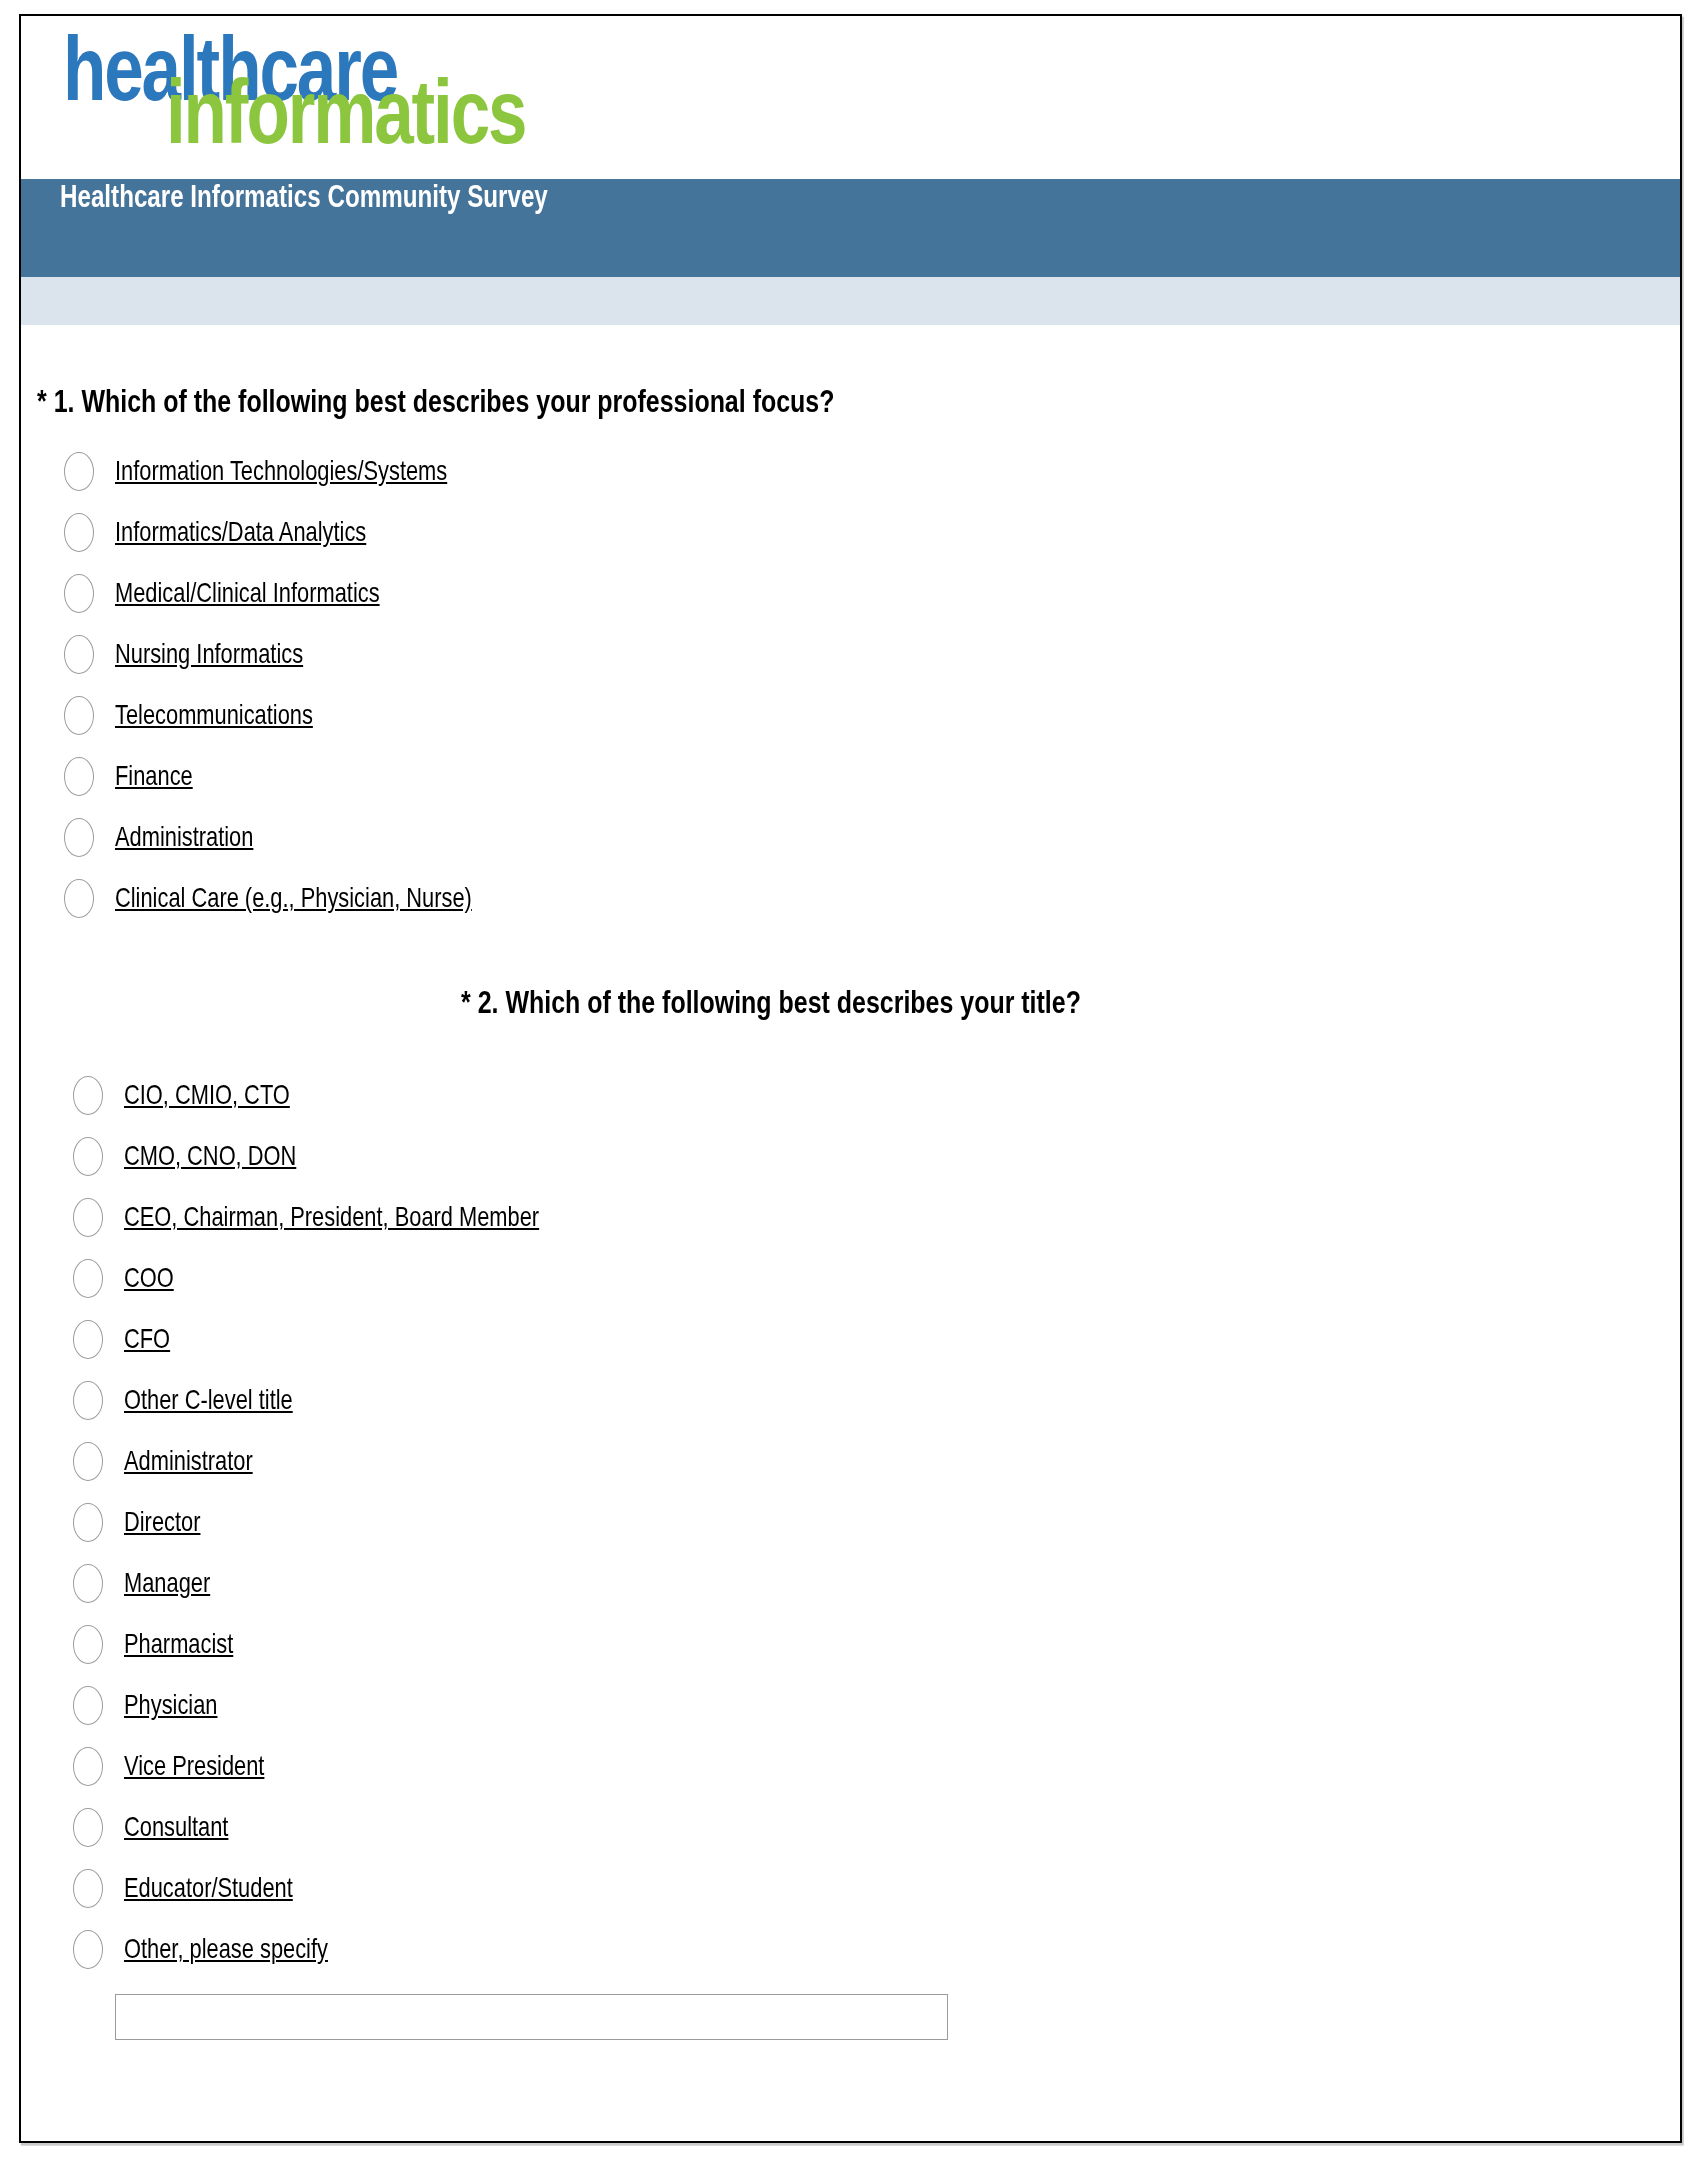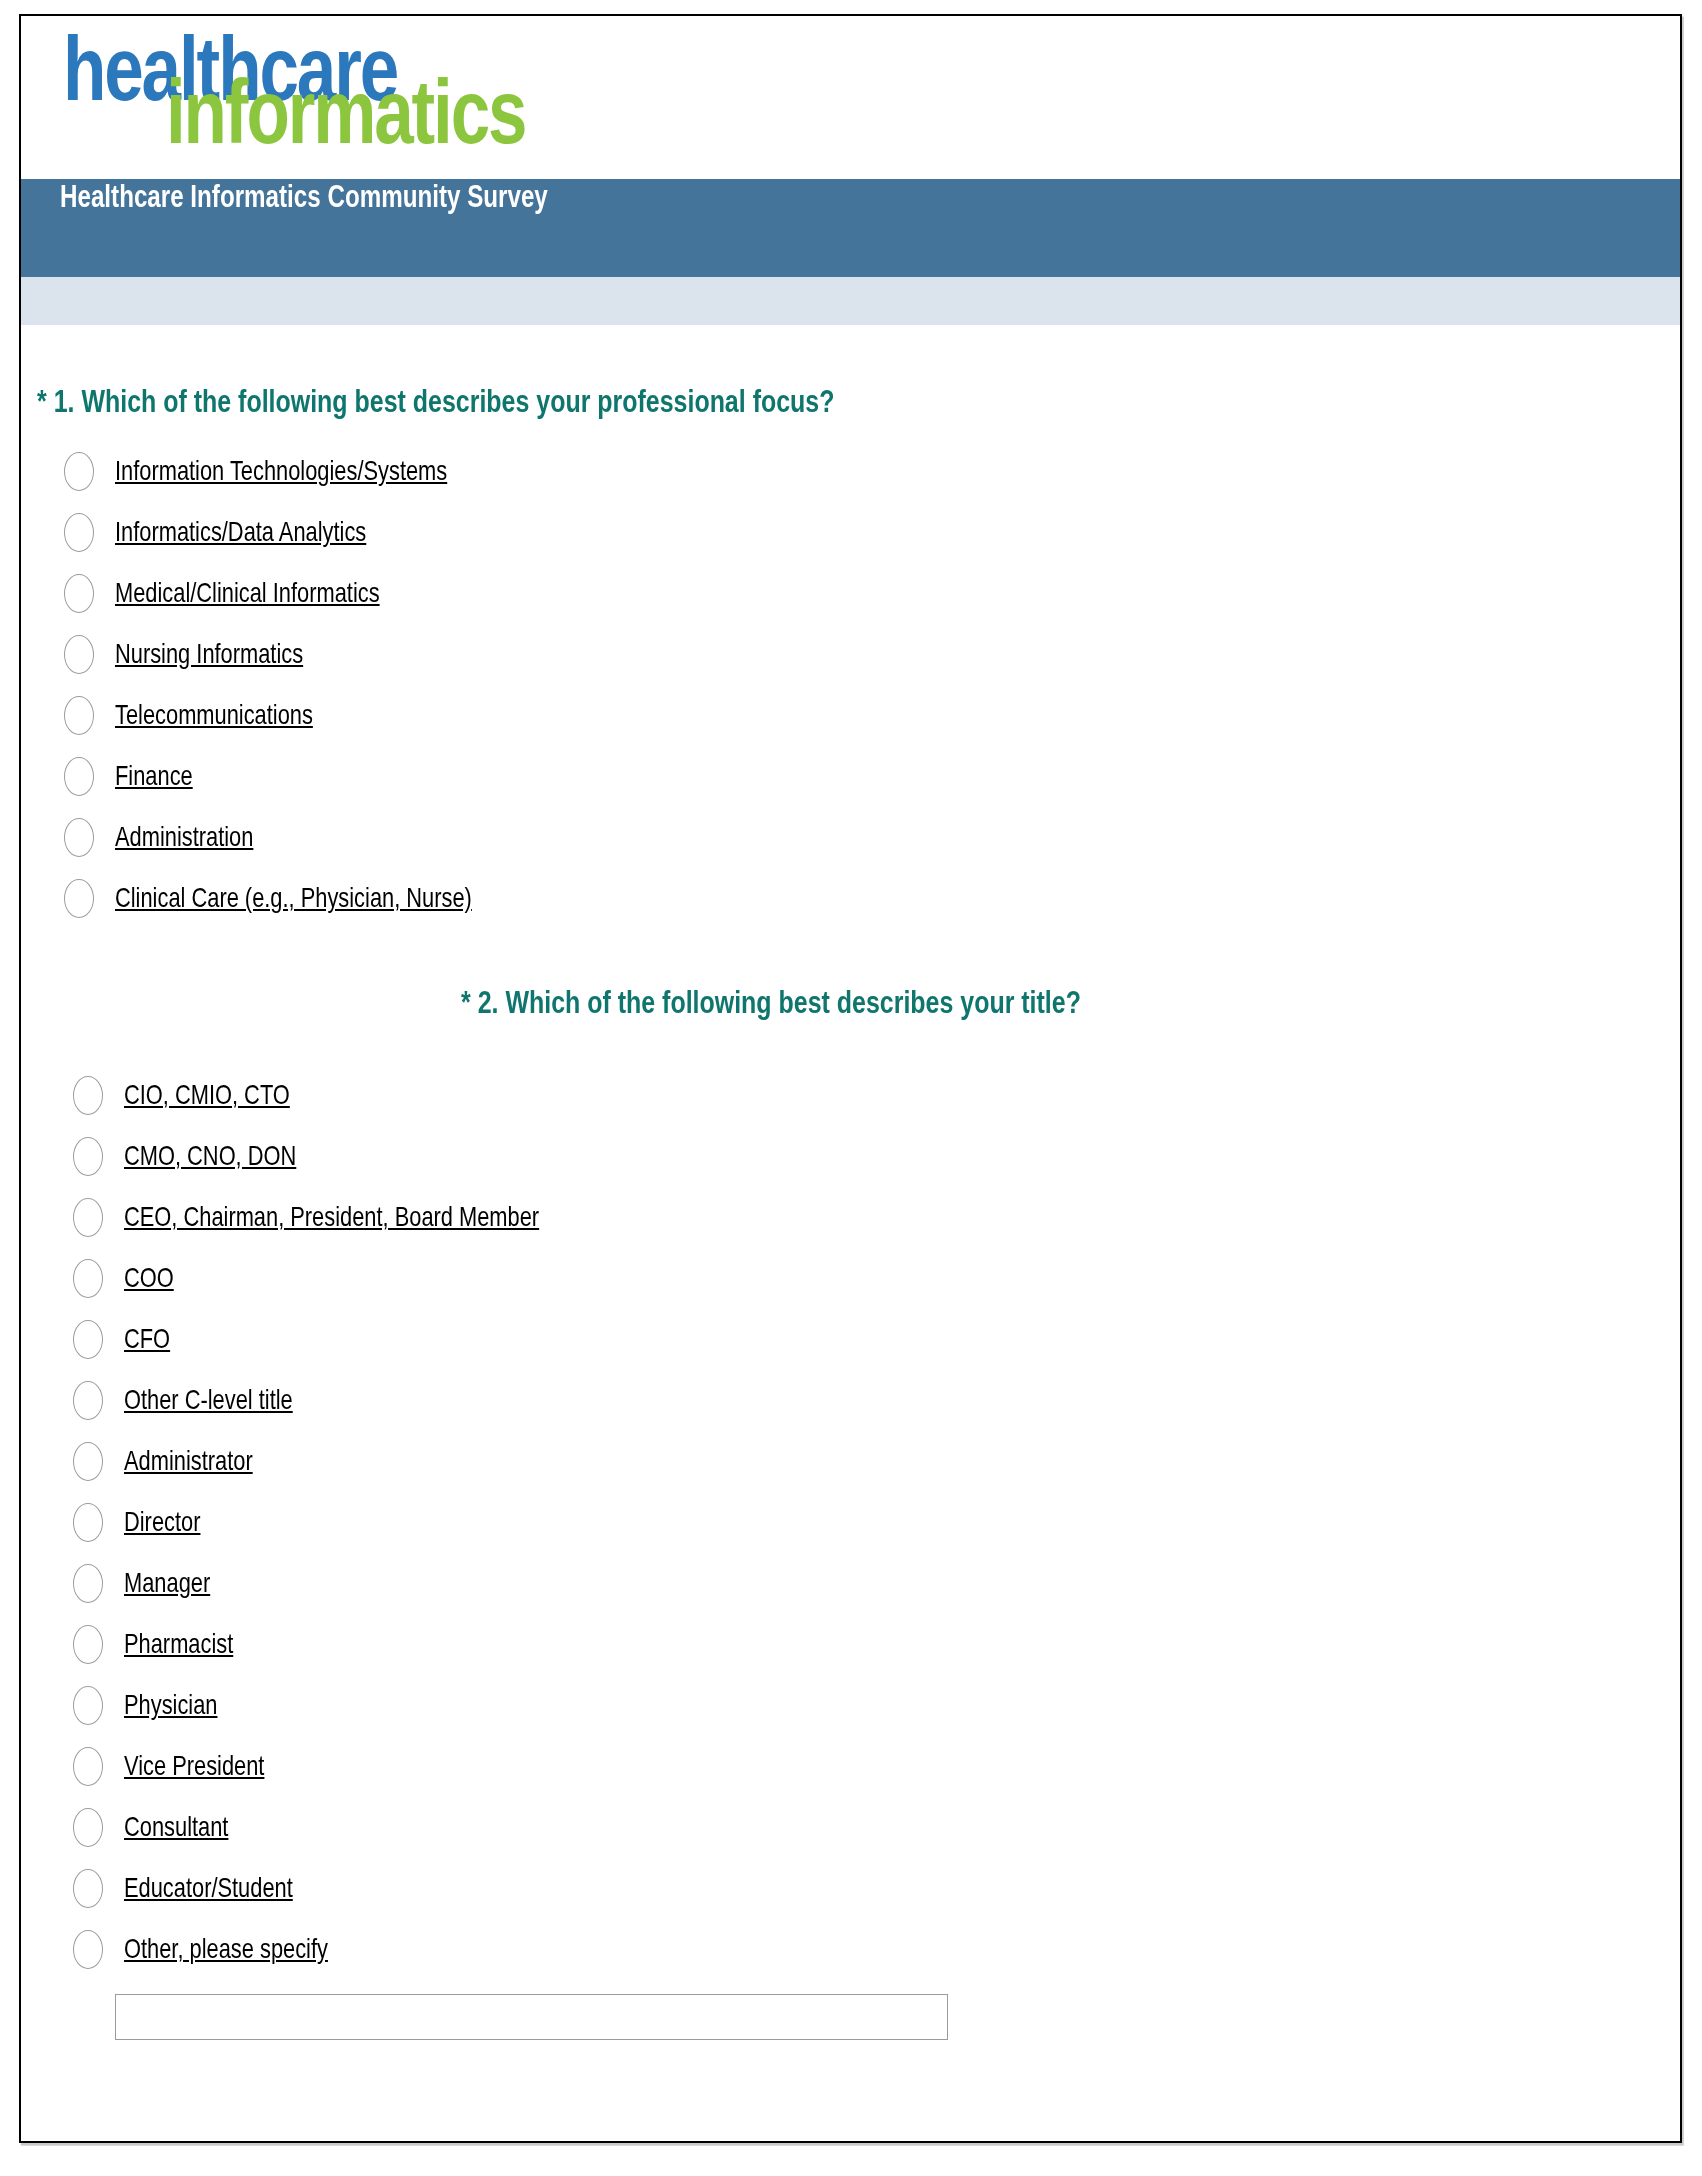--- a/index.html
+++ b/index.html
@@ -61,21 +61,21 @@
   .band {
     height: 48px;
     background: #dbe4ed;
   }
   
   .question .q-heading {
     margin: 57px 0 0 16px;
     font-size: 32px;
     line-height: 39px;
     font-weight: bold;
-    color: #0f766e;
+    color: #000000;
     white-space: nowrap;
   }
   .question .q-heading .sq {
     display: inline-block;
     transform: scaleX(0.78);
     transform-origin: 0 0;
   }
   .question .options { margin-top: 19.5px; }
   .question:nth-of-type(2) .q-heading { margin-top: 54px; text-align: center; }
   .question:nth-of-type(2) .options  { margin-top: 43px; margin-left: 9px; }

